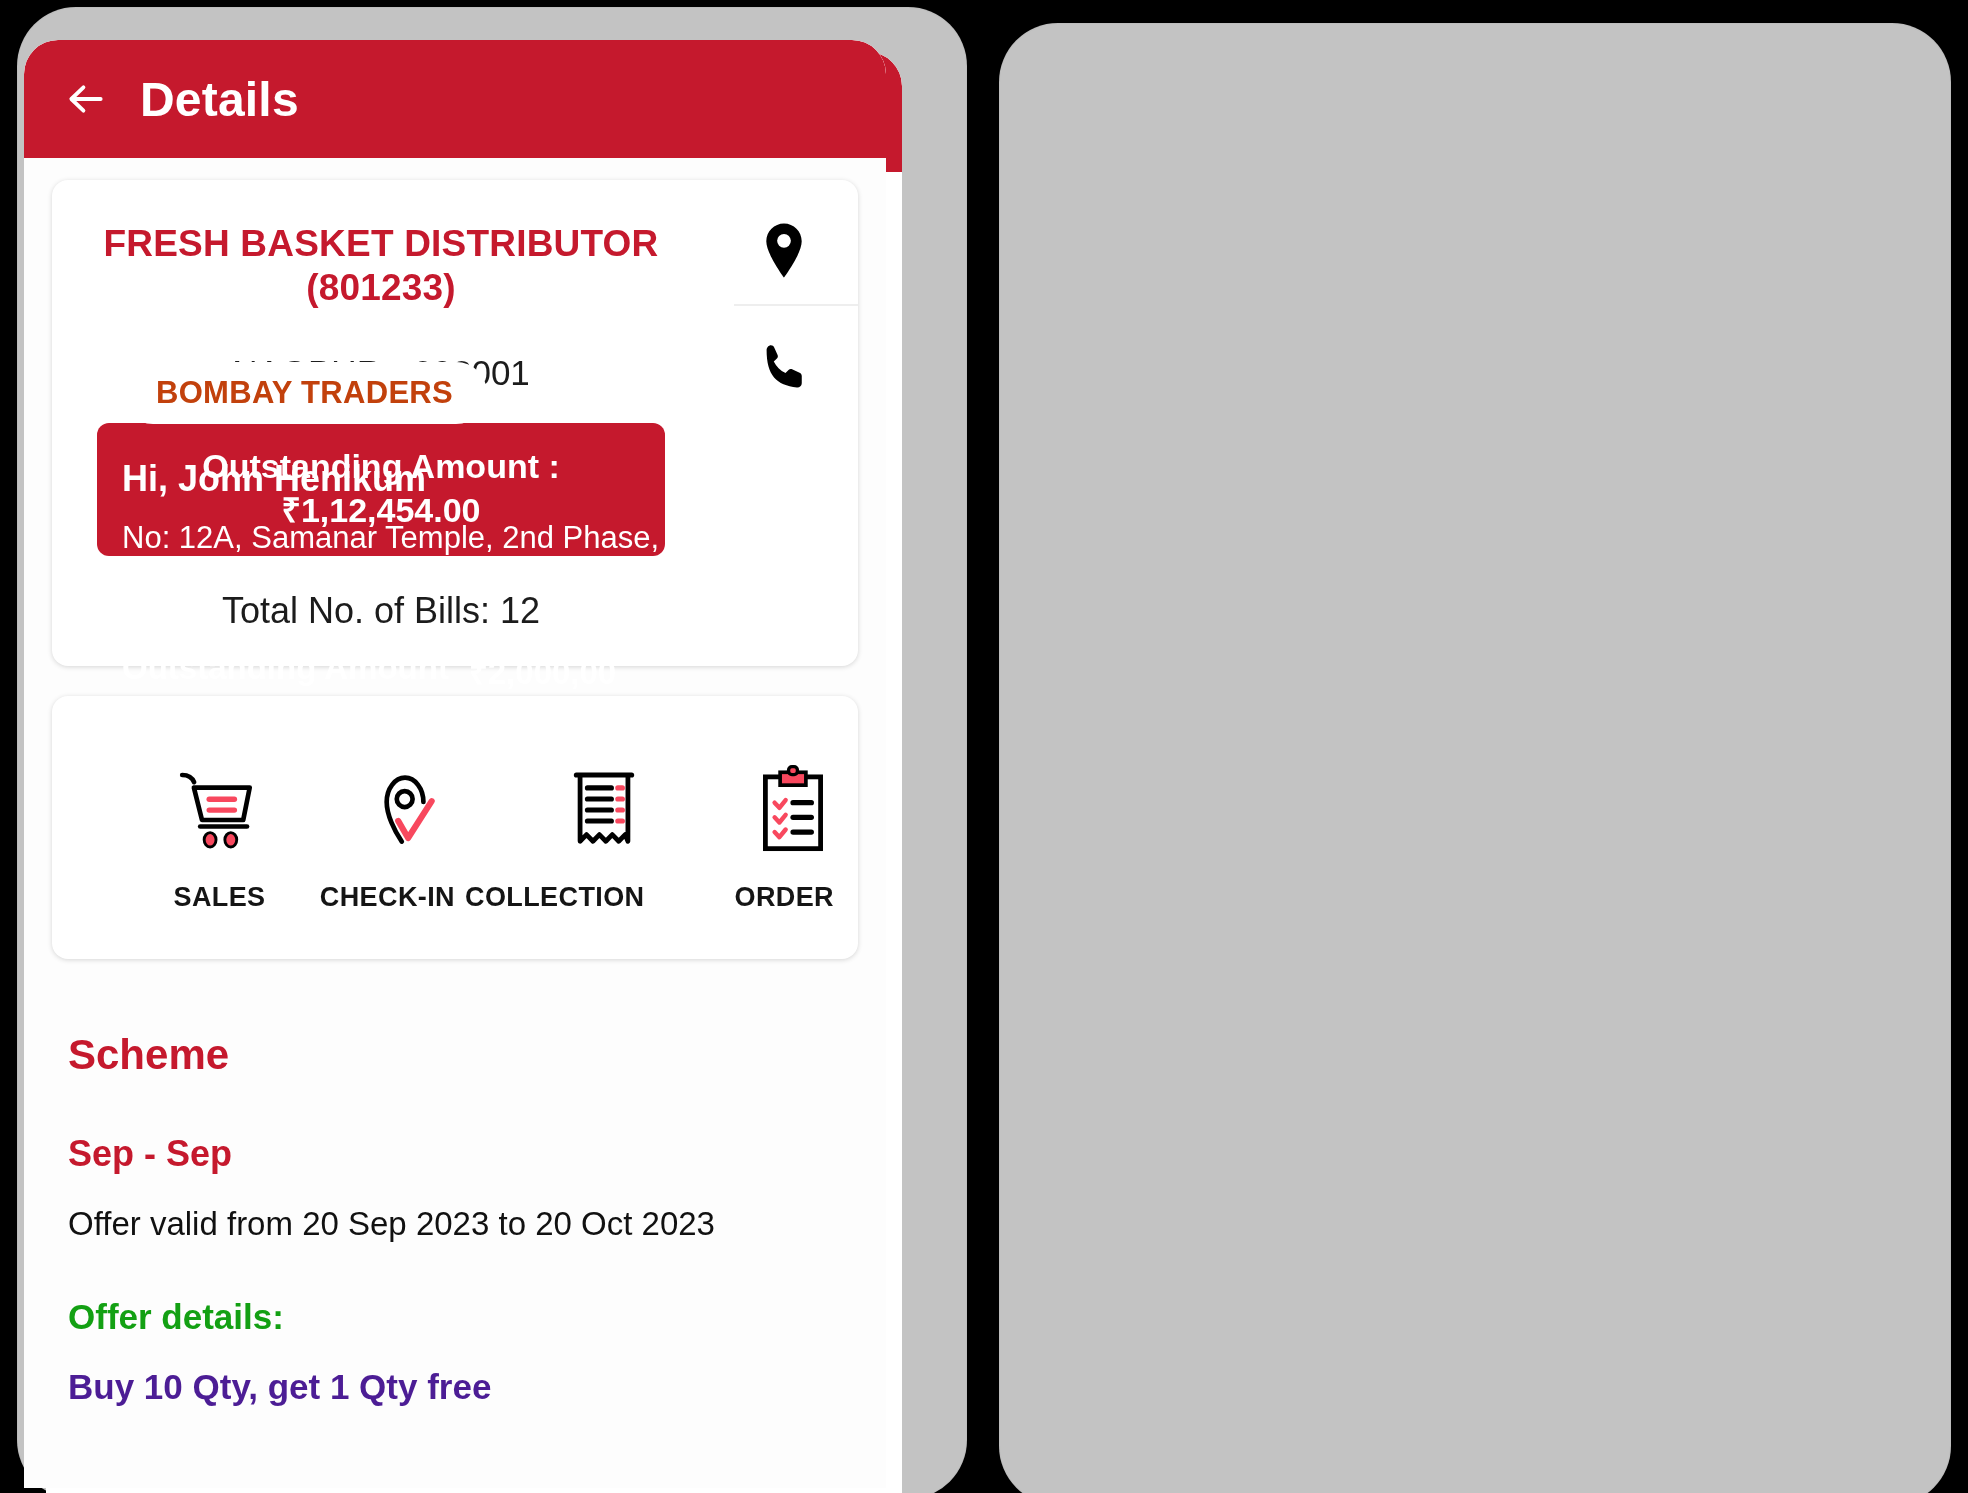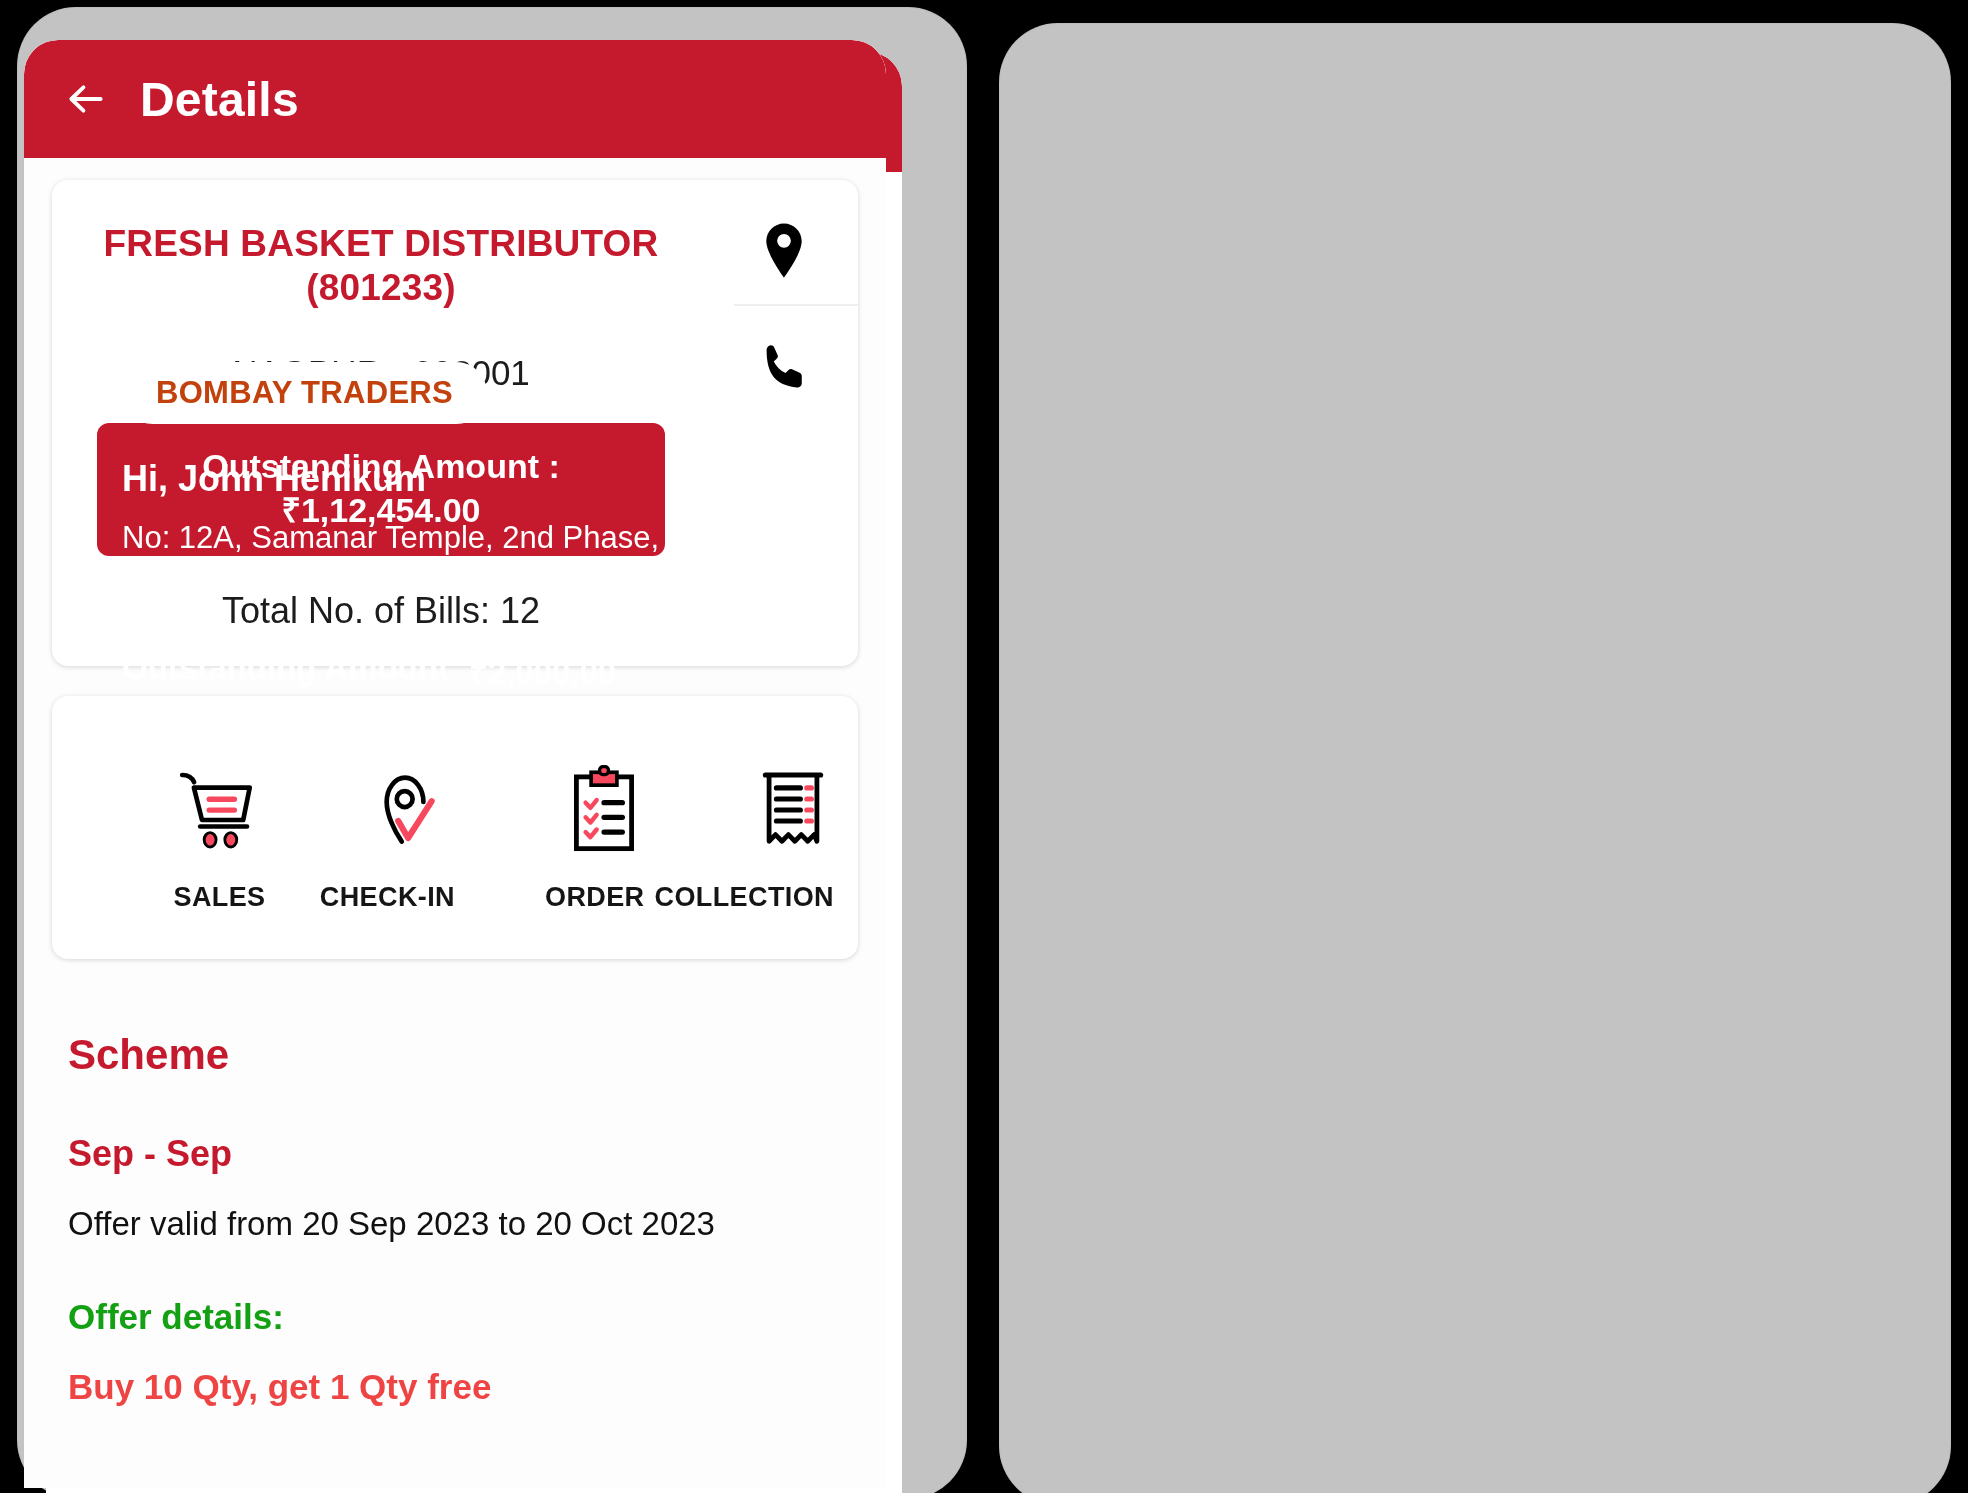--- a/index.html
+++ b/index.html
@@ -301,21 +301,21 @@
     color: #111;
   }
   .scheme-offer-head {
     margin-top: 54px;
     color: #13a013;
     font-size: 35px;
     font-weight: 700;
   }
   .scheme-offer-body {
     margin-top: 30px;
-    color: #ef4444;
+    color: #4c1d95;
     font-size: 35px;
     font-weight: 700;
   }
 </style>
 </head>
 <body>
 
 <div class="phone-frame left"></div>
 <div class="phone-screen left">
 
@@ -459,57 +459,57 @@
 
         <div class="action-item">
           <div class="action-icon">
             <svg width="92" height="90" viewBox="0 0 50 50">
               <path d="M33 20c0-7.4-4.6-13.5-10.2-13.5S12.6 12.6 12.6 20c0 7 4.2 16 8.4 22" fill="none" stroke="#000" stroke-width="2.6" stroke-linecap="round"></path>
               <circle cx="22.6" cy="18.4" r="4.4" fill="none" stroke="#000" stroke-width="2.6"></circle>
               <path d="M19 30.5l5.5 9.5L37.6 19.5" fill="none" stroke="#f8485e" stroke-width="3.4" stroke-linecap="round" stroke-linejoin="round"></path>
             </svg>
           </div>
           <div class="action-label">CHECK-IN</div>
-        </div>
-
-        <div class="action-item">
-          <div class="action-icon">
-            <svg width="82" height="92" viewBox="0 0 44 50">
-              <rect x="7" y="7" width="30" height="39" fill="none" stroke="#000" stroke-width="2.6"></rect>
-              <rect x="15" y="4.5" width="14" height="7" fill="#f8485e" stroke="#000" stroke-width="2"></rect>
-              <rect x="19.6" y="1.4" width="4.8" height="4.4" rx="1.8" fill="#f8485e" stroke="#000" stroke-width="1.8"></rect>
-              <path d="M12 21l2.6 2.8L18 19.6" fill="none" stroke="#f8485e" stroke-width="2.4" stroke-linecap="round" stroke-linejoin="round"></path>
-              <path d="M12 29l2.6 2.8L18 27.6" fill="none" stroke="#f8485e" stroke-width="2.4" stroke-linecap="round" stroke-linejoin="round"></path>
-              <path d="M12 37l2.6 2.8L18 35.6" fill="none" stroke="#f8485e" stroke-width="2.4" stroke-linecap="round" stroke-linejoin="round"></path>
-              <line x1="22" y1="21" x2="32" y2="21" stroke="#000" stroke-width="2.8" stroke-linecap="round"></line>
-              <line x1="22" y1="29" x2="32" y2="29" stroke="#000" stroke-width="2.8" stroke-linecap="round"></line>
-              <line x1="22" y1="37" x2="32" y2="37" stroke="#000" stroke-width="2.8" stroke-linecap="round"></line>
-            </svg>
-          </div>
-          <div class="action-label">ORDER</div>
         </div>
 
         <div class="action-item">
           <div class="action-icon">
             <svg width="82" height="92" viewBox="0 0 44 50">
               <line x1="7" y1="6" x2="37" y2="6" stroke="#000" stroke-width="2.8" stroke-linecap="round"></line>
               <path d="M9 6v36l3.5-3.6 3.5 3.6 3.5-3.6 3.5 3.6 3.5-3.6 3.5 3.6 3.5-3.6L35 42V6" fill="none" stroke="#000" stroke-width="2.6" stroke-linejoin="round"></path>
               <line x1="13" y1="13" x2="26" y2="13" stroke="#000" stroke-width="2.8" stroke-linecap="round"></line>
               <line x1="13" y1="19" x2="26" y2="19" stroke="#000" stroke-width="2.8" stroke-linecap="round"></line>
               <line x1="13" y1="25" x2="26" y2="25" stroke="#000" stroke-width="2.8" stroke-linecap="round"></line>
               <line x1="13" y1="31" x2="26" y2="31" stroke="#000" stroke-width="2.8" stroke-linecap="round"></line>
               <line x1="29.5" y1="13" x2="32" y2="13" stroke="#f8485e" stroke-width="2.8" stroke-linecap="round"></line>
               <line x1="29.5" y1="19" x2="32" y2="19" stroke="#f8485e" stroke-width="2.8" stroke-linecap="round"></line>
               <line x1="29.5" y1="25" x2="32" y2="25" stroke="#f8485e" stroke-width="2.8" stroke-linecap="round"></line>
               <line x1="29.5" y1="31" x2="32" y2="31" stroke="#f8485e" stroke-width="2.8" stroke-linecap="round"></line>
             </svg>
           </div>
           <div class="action-label">COLLECTION</div>
         </div>
 
+        <div class="action-item">
+          <div class="action-icon">
+            <svg width="82" height="92" viewBox="0 0 44 50">
+              <rect x="7" y="7" width="30" height="39" fill="none" stroke="#000" stroke-width="2.6"></rect>
+              <rect x="15" y="4.5" width="14" height="7" fill="#f8485e" stroke="#000" stroke-width="2"></rect>
+              <rect x="19.6" y="1.4" width="4.8" height="4.4" rx="1.8" fill="#f8485e" stroke="#000" stroke-width="1.8"></rect>
+              <path d="M12 21l2.6 2.8L18 19.6" fill="none" stroke="#f8485e" stroke-width="2.4" stroke-linecap="round" stroke-linejoin="round"></path>
+              <path d="M12 29l2.6 2.8L18 27.6" fill="none" stroke="#f8485e" stroke-width="2.4" stroke-linecap="round" stroke-linejoin="round"></path>
+              <path d="M12 37l2.6 2.8L18 35.6" fill="none" stroke="#f8485e" stroke-width="2.4" stroke-linecap="round" stroke-linejoin="round"></path>
+              <line x1="22" y1="21" x2="32" y2="21" stroke="#000" stroke-width="2.8" stroke-linecap="round"></line>
+              <line x1="22" y1="29" x2="32" y2="29" stroke="#000" stroke-width="2.8" stroke-linecap="round"></line>
+              <line x1="22" y1="37" x2="32" y2="37" stroke="#000" stroke-width="2.8" stroke-linecap="round"></line>
+            </svg>
+          </div>
+          <div class="action-label">ORDER</div>
+        </div>
+
       </div>
     </div>
 
     <div class="scheme-wrap">
       <div class="scheme-title">Scheme</div>
       <div class="scheme-period">Sep - Sep</div>
       <div class="scheme-valid">Offer valid from 20 Sep 2023 to 20 Oct 2023</div>
       <div class="scheme-offer-head">Offer details:</div>
       <div class="scheme-offer-body">Buy 10 Qty, get 1 Qty free</div>
     </div>

